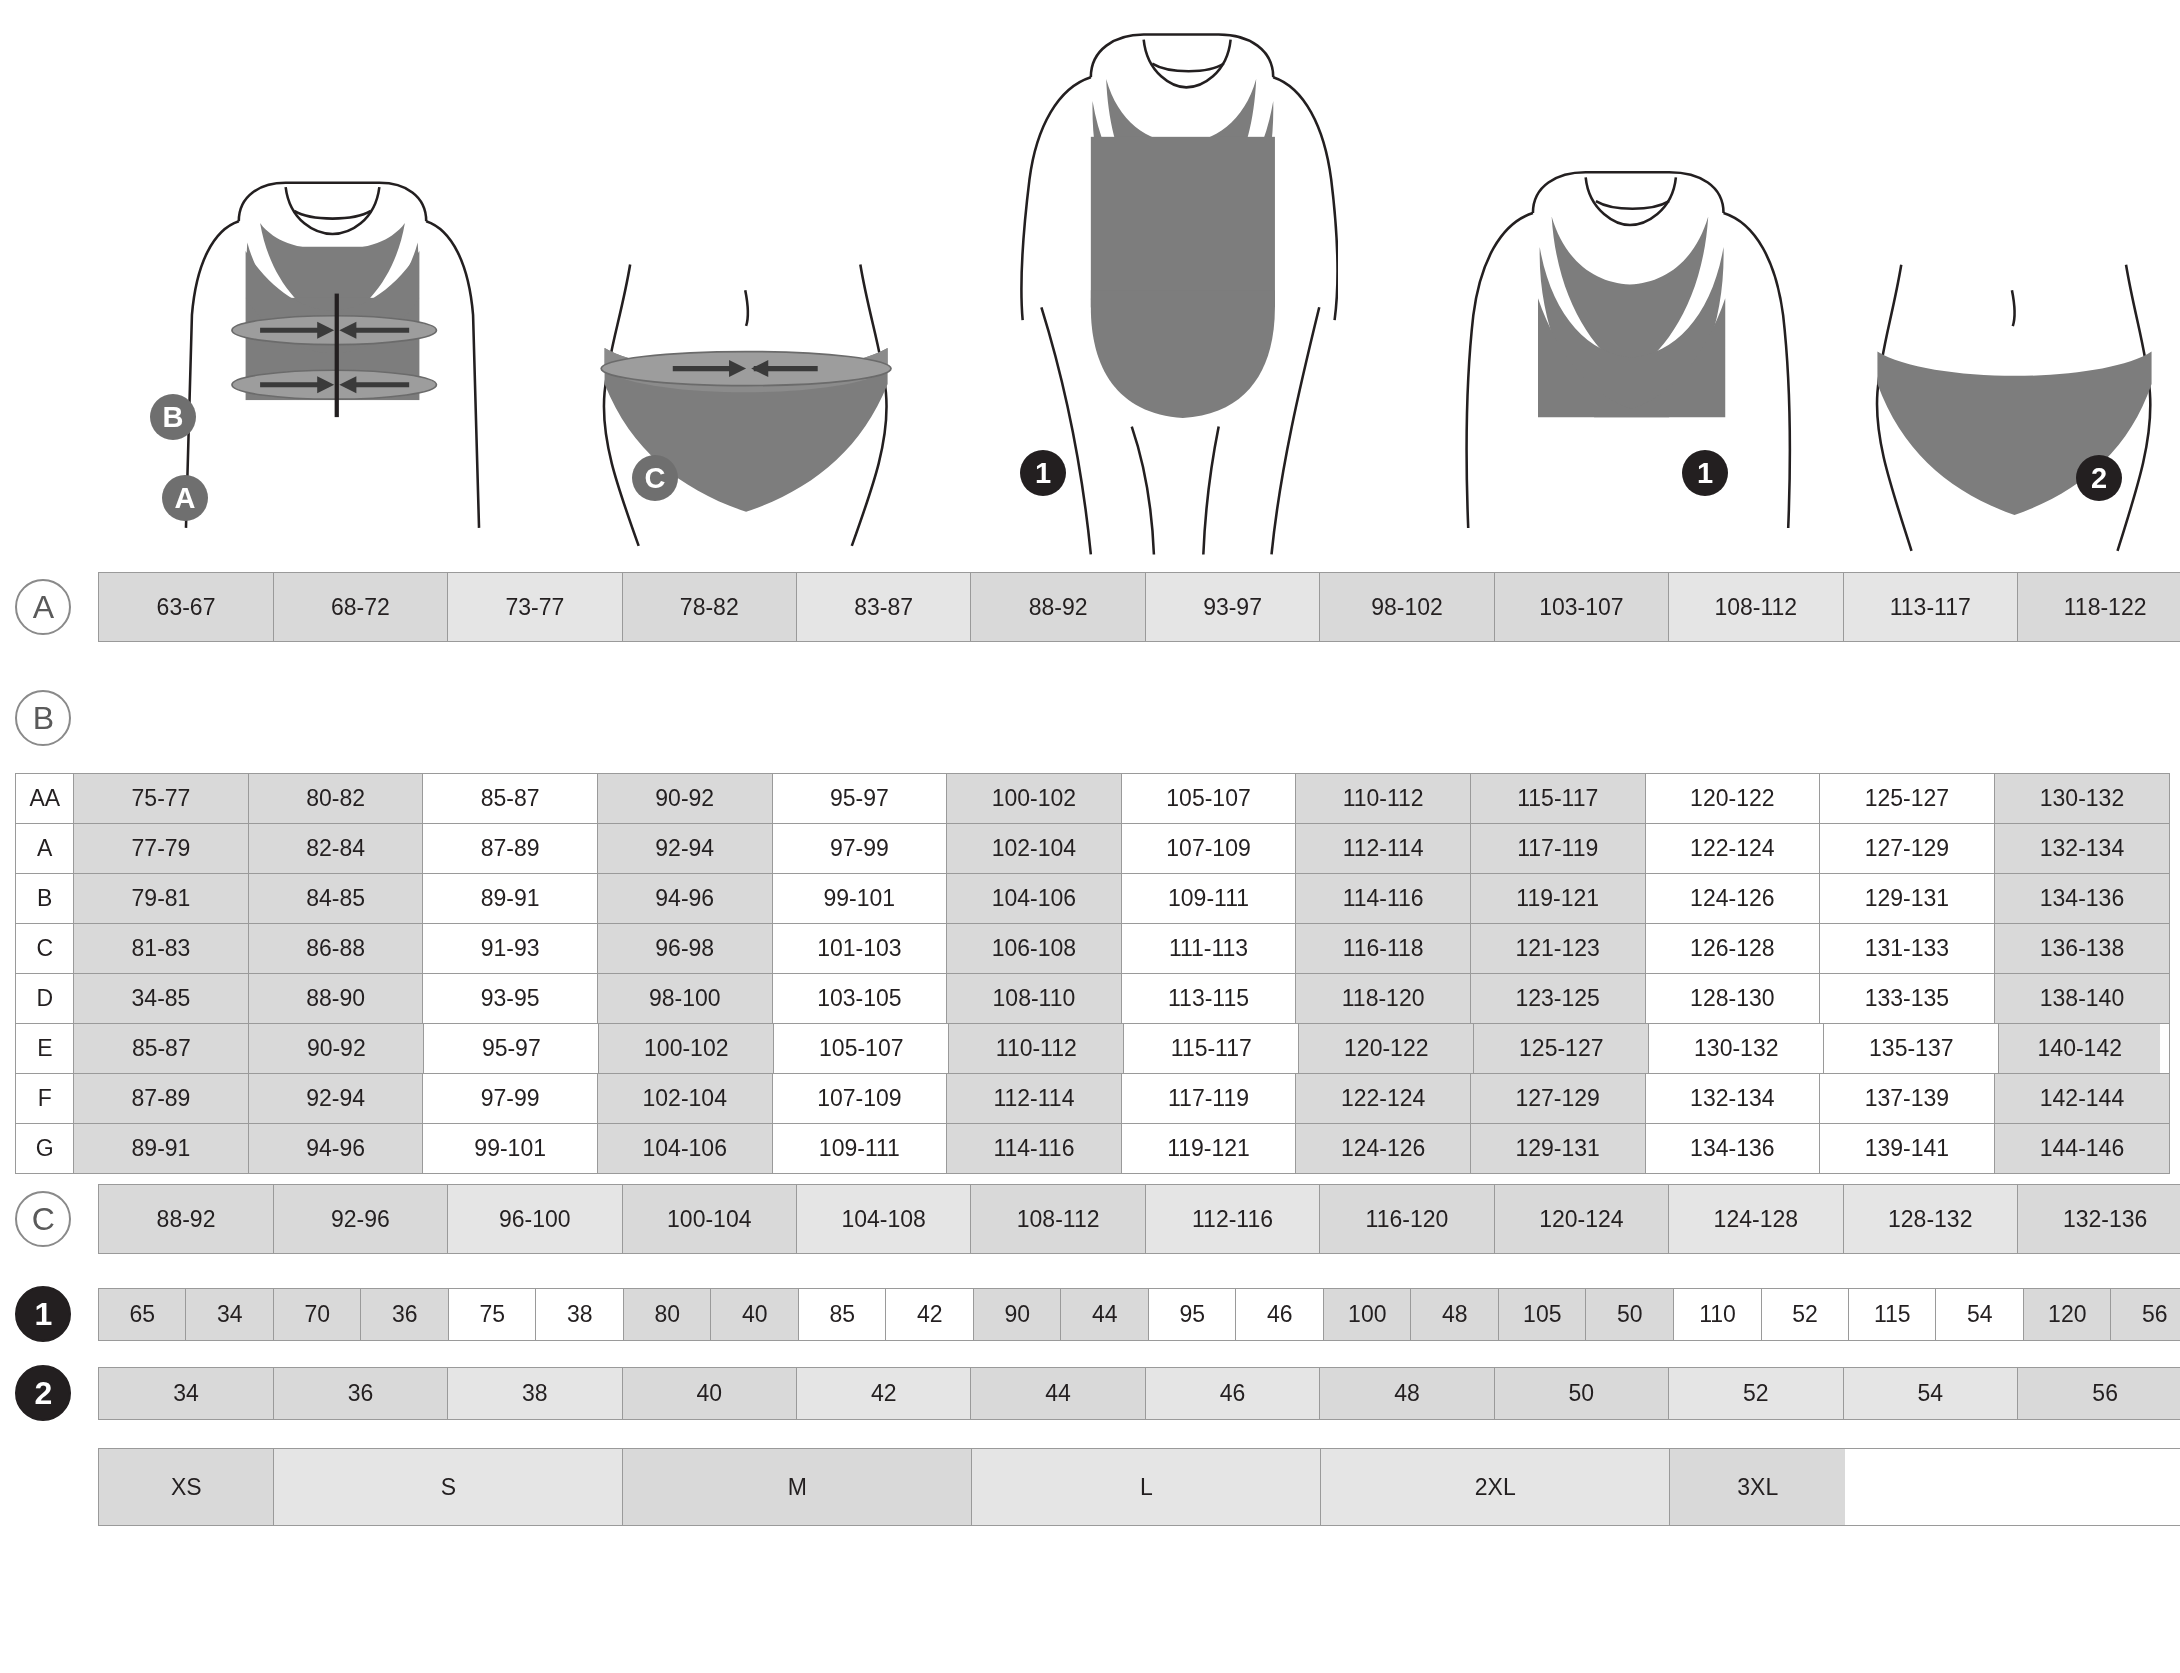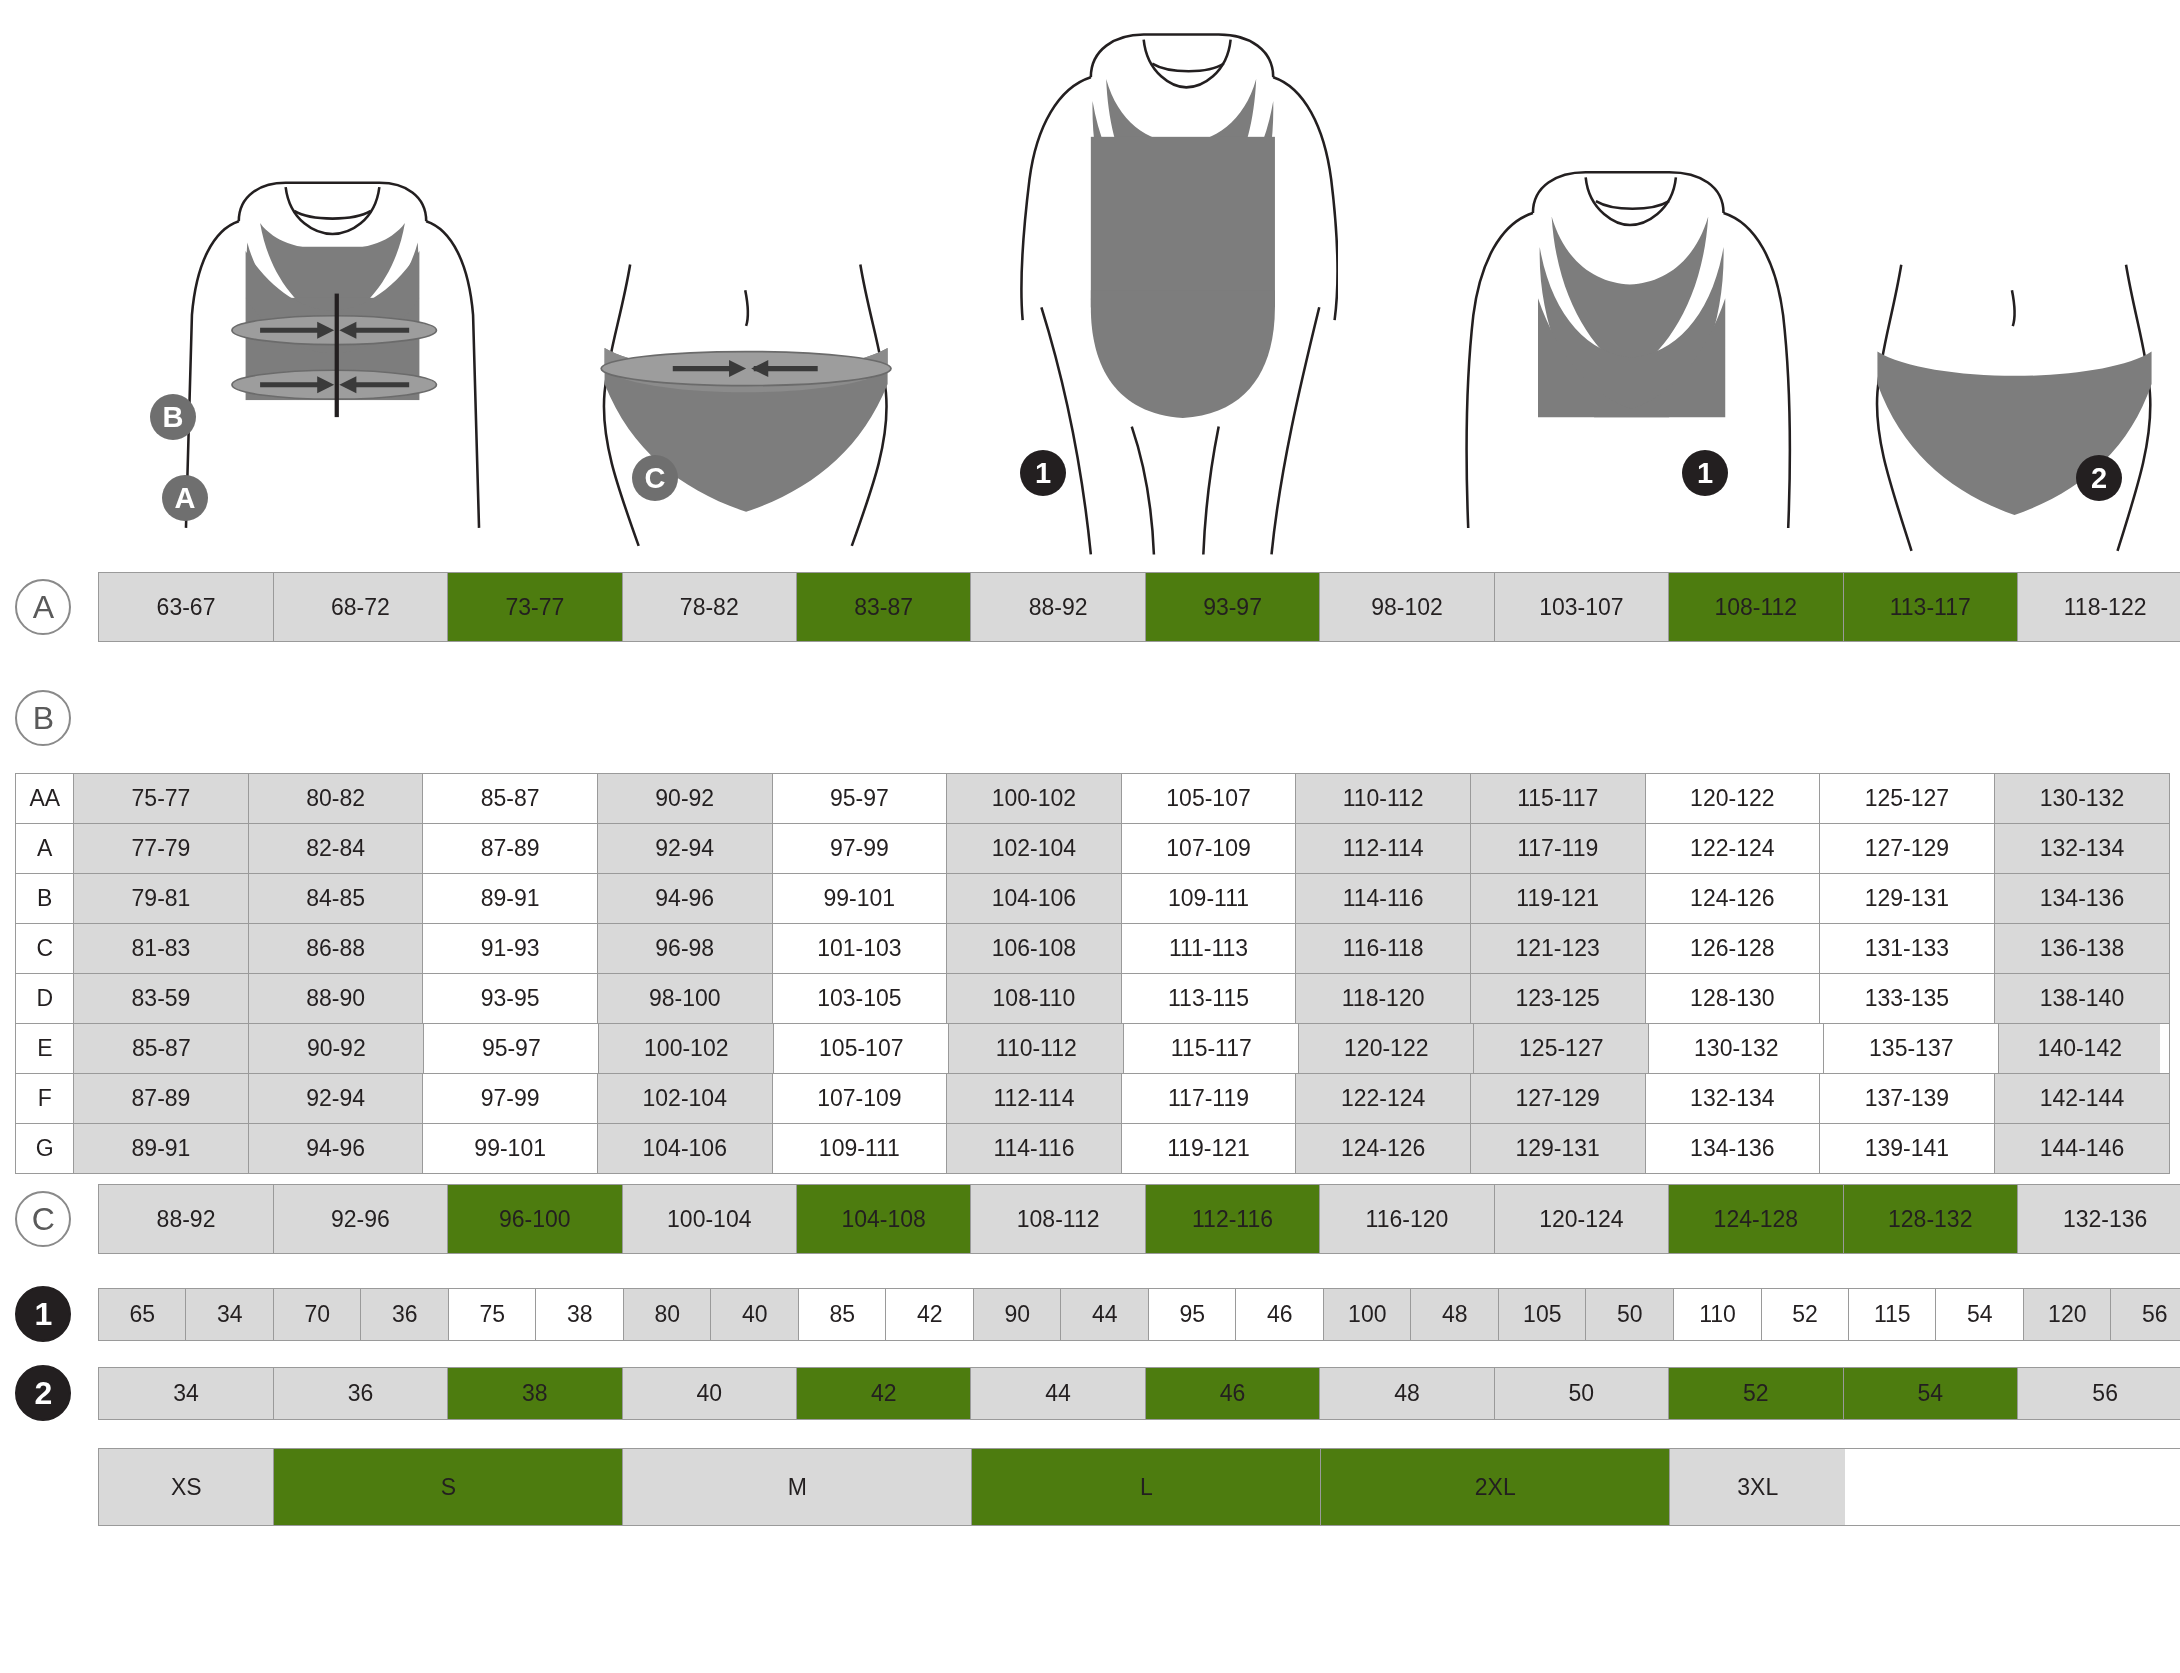--- a/index.html
+++ b/index.html
@@ -76,21 +76,21 @@
   }
   .cell {
     box-sizing: border-box;
     border-right: 0.9px solid #9a9a9a;
     height: 100%;
     display: flex;
     align-items: center;
     justify-content: center;
     font-size: 23px;
     color: #231f20;
-    background: #4d7c0f;
+    background: #e5e5e5;
   }
   .cell:last-child { border-right: none; }
   .cell.shaded { background: #d9d9d9; }
 
   
   .matrix {
     position: absolute;
     left: 15.3px;
     top: 773px;
     display: flex;
@@ -326,21 +326,21 @@
       <div class="mcell shaded" style="width: 175px;">106-108</div>
       <div class="mcell" style="width: 175px;">111-113</div>
       <div class="mcell shaded" style="width: 175px;">116-118</div>
       <div class="mcell shaded" style="width: 175px;">121-123</div>
       <div class="mcell" style="width: 175px;">126-128</div>
       <div class="mcell" style="width: 175px;">131-133</div>
       <div class="mcell shaded" style="width: 175px;">136-138</div>
     </div>
     <div class="mrow">
       <div class="mcell hdr">D</div>
-      <div class="mcell shaded" style="width: 175px;">83-59</div>
+      <div class="mcell shaded" style="width: 175px;">34-85</div>
       <div class="mcell shaded" style="width: 175px;">88-90</div>
       <div class="mcell" style="width: 175px;">93-95</div>
       <div class="mcell shaded" style="width: 175px;">98-100</div>
       <div class="mcell" style="width: 175px;">103-105</div>
       <div class="mcell shaded" style="width: 175px;">108-110</div>
       <div class="mcell" style="width: 175px;">113-115</div>
       <div class="mcell shaded" style="width: 175px;">118-120</div>
       <div class="mcell shaded" style="width: 175px;">123-125</div>
       <div class="mcell" style="width: 175px;">128-130</div>
       <div class="mcell" style="width: 175px;">133-135</div>

